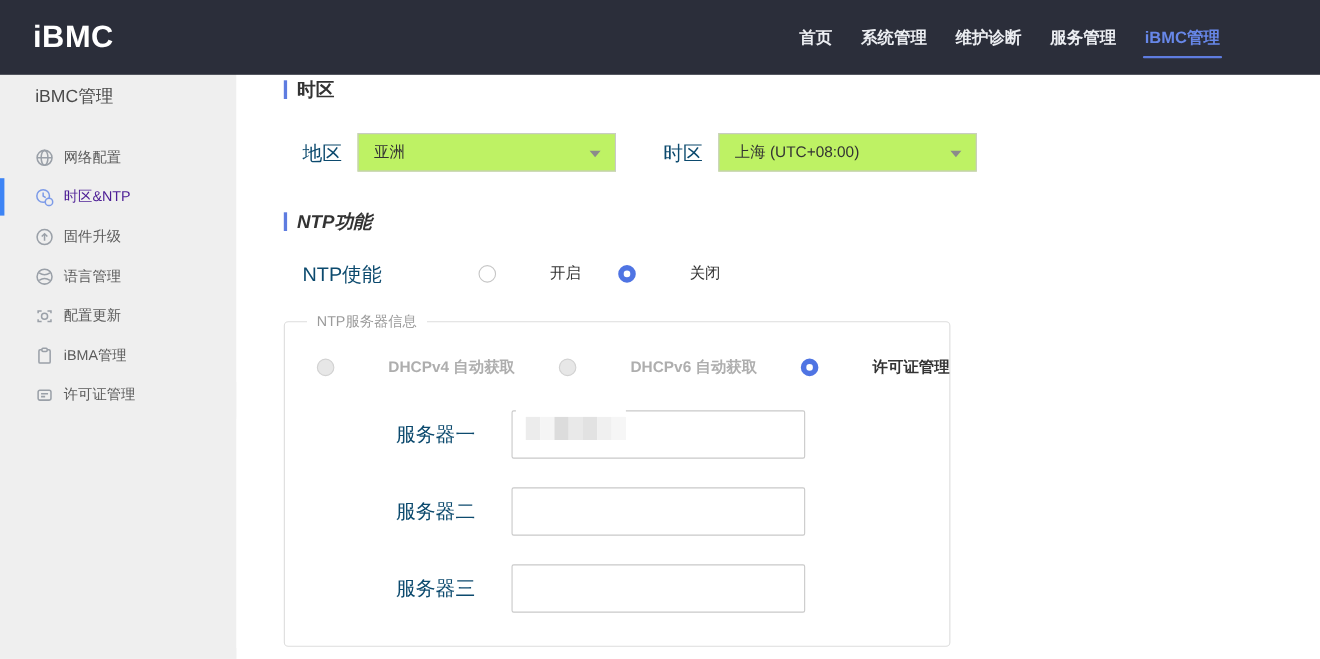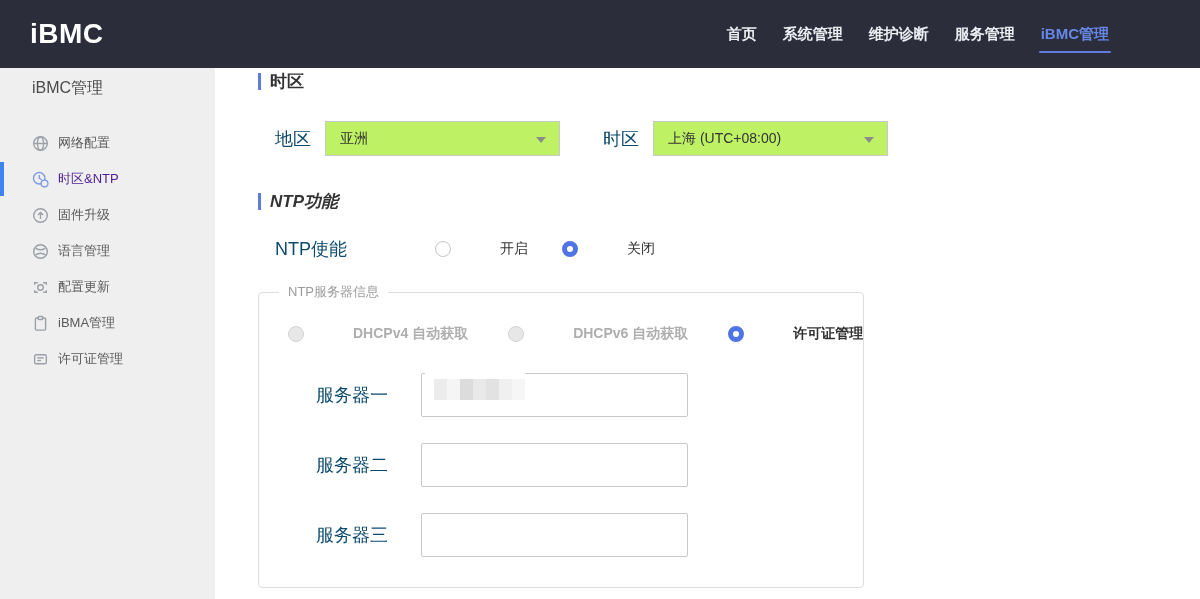--- a/index.html
+++ b/index.html
@@ -111,21 +111,21 @@
     padding:24px 0 30px 0; margin-top:4px;
   }
   fieldset.server-group legend {
     font-size:13px; color:#9b9b9b; margin-left:20px; padding:0 9px;
   }
   .modes-row { display:flex; align-items:center; padding-left:29px; margin-bottom:30px;font-weight:bold; }
   .modes-row .radio-opt + .radio-opt { margin-left:40px; }
 
   .server-row { display:flex; align-items:center; padding-left:57px; margin-bottom:26px; }
   .server-row:last-child { margin-bottom:0; }
-  .server-row .fld-label { width:105px; flex:0 0 auto; }
+  .server-row .fld-label { width:105px; flex:0 0 auto;margin-left:44px; }
   .server-input {
     width:267px; height:44px; border:1px solid #c9c9c9; border-radius:2px;
     background:#fff; font-size:14px; color:#333; padding:0 12px;
     font-family:"Liberation Sans","DejaVu Sans",sans-serif; position:relative;
   }
   .input-wrap { position:relative; }
 
   
   .mosaic {
     position:absolute; left:4px; top:-5px; width:100px; height:42px;

